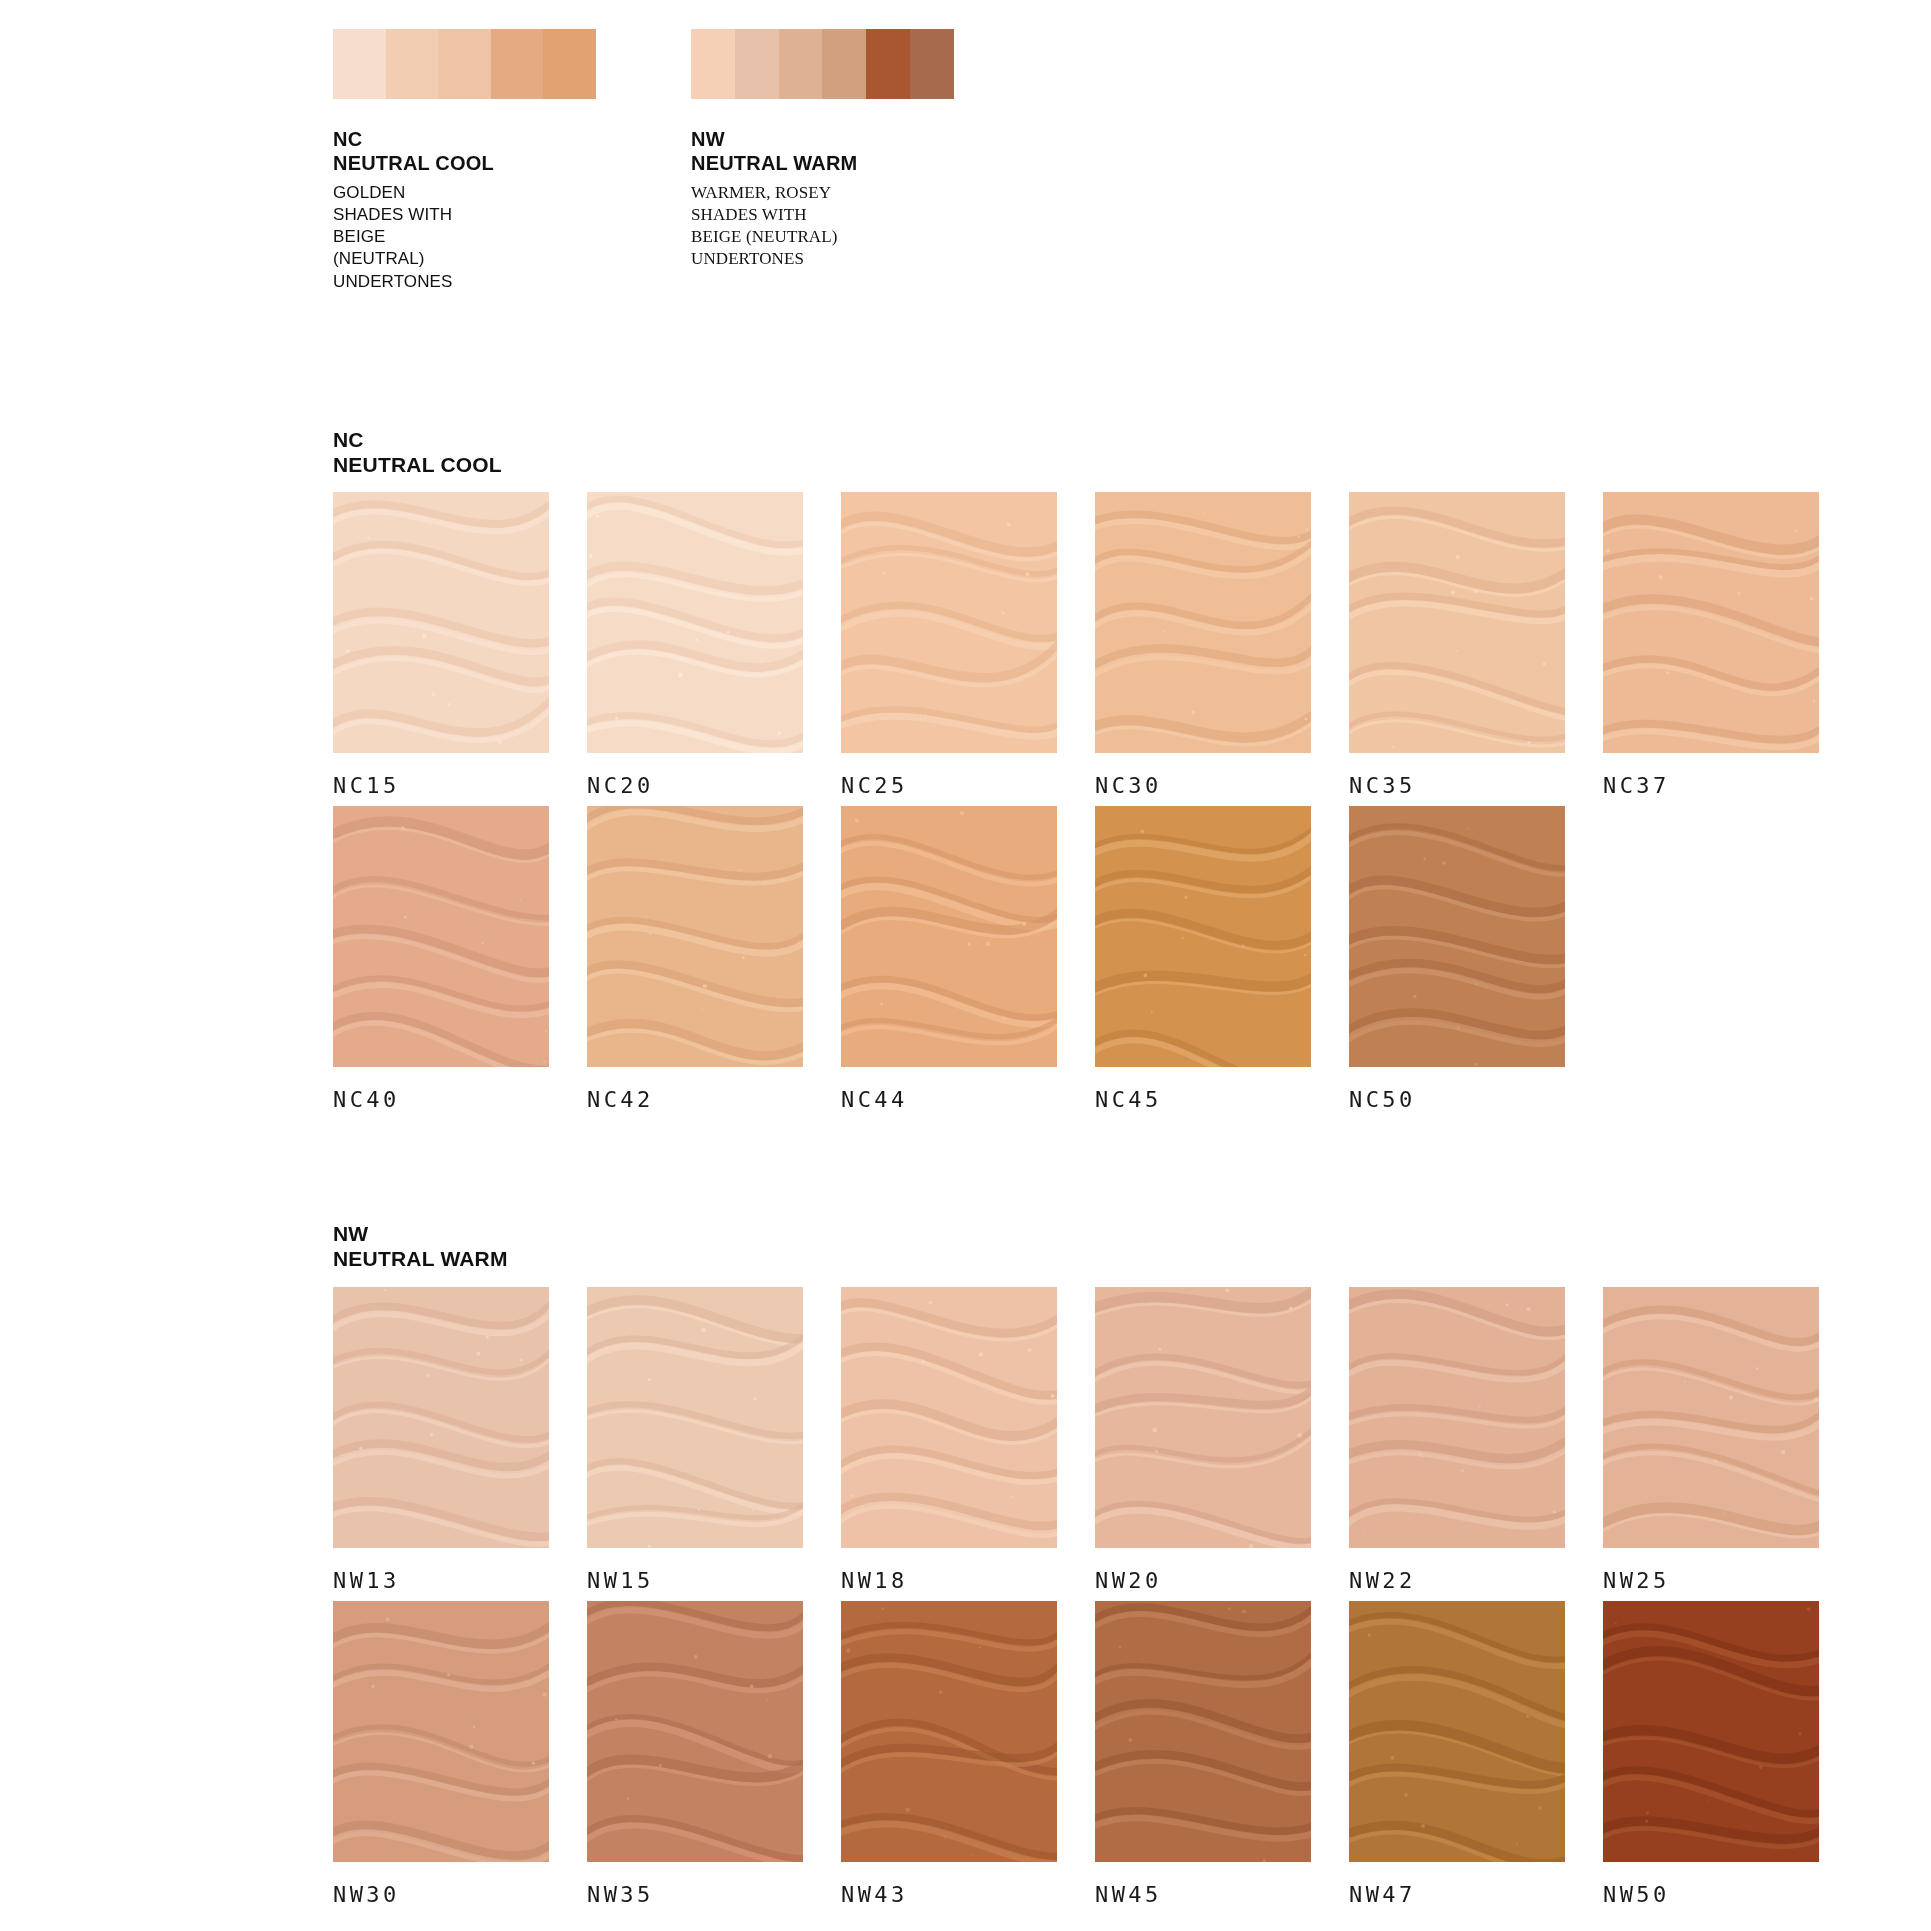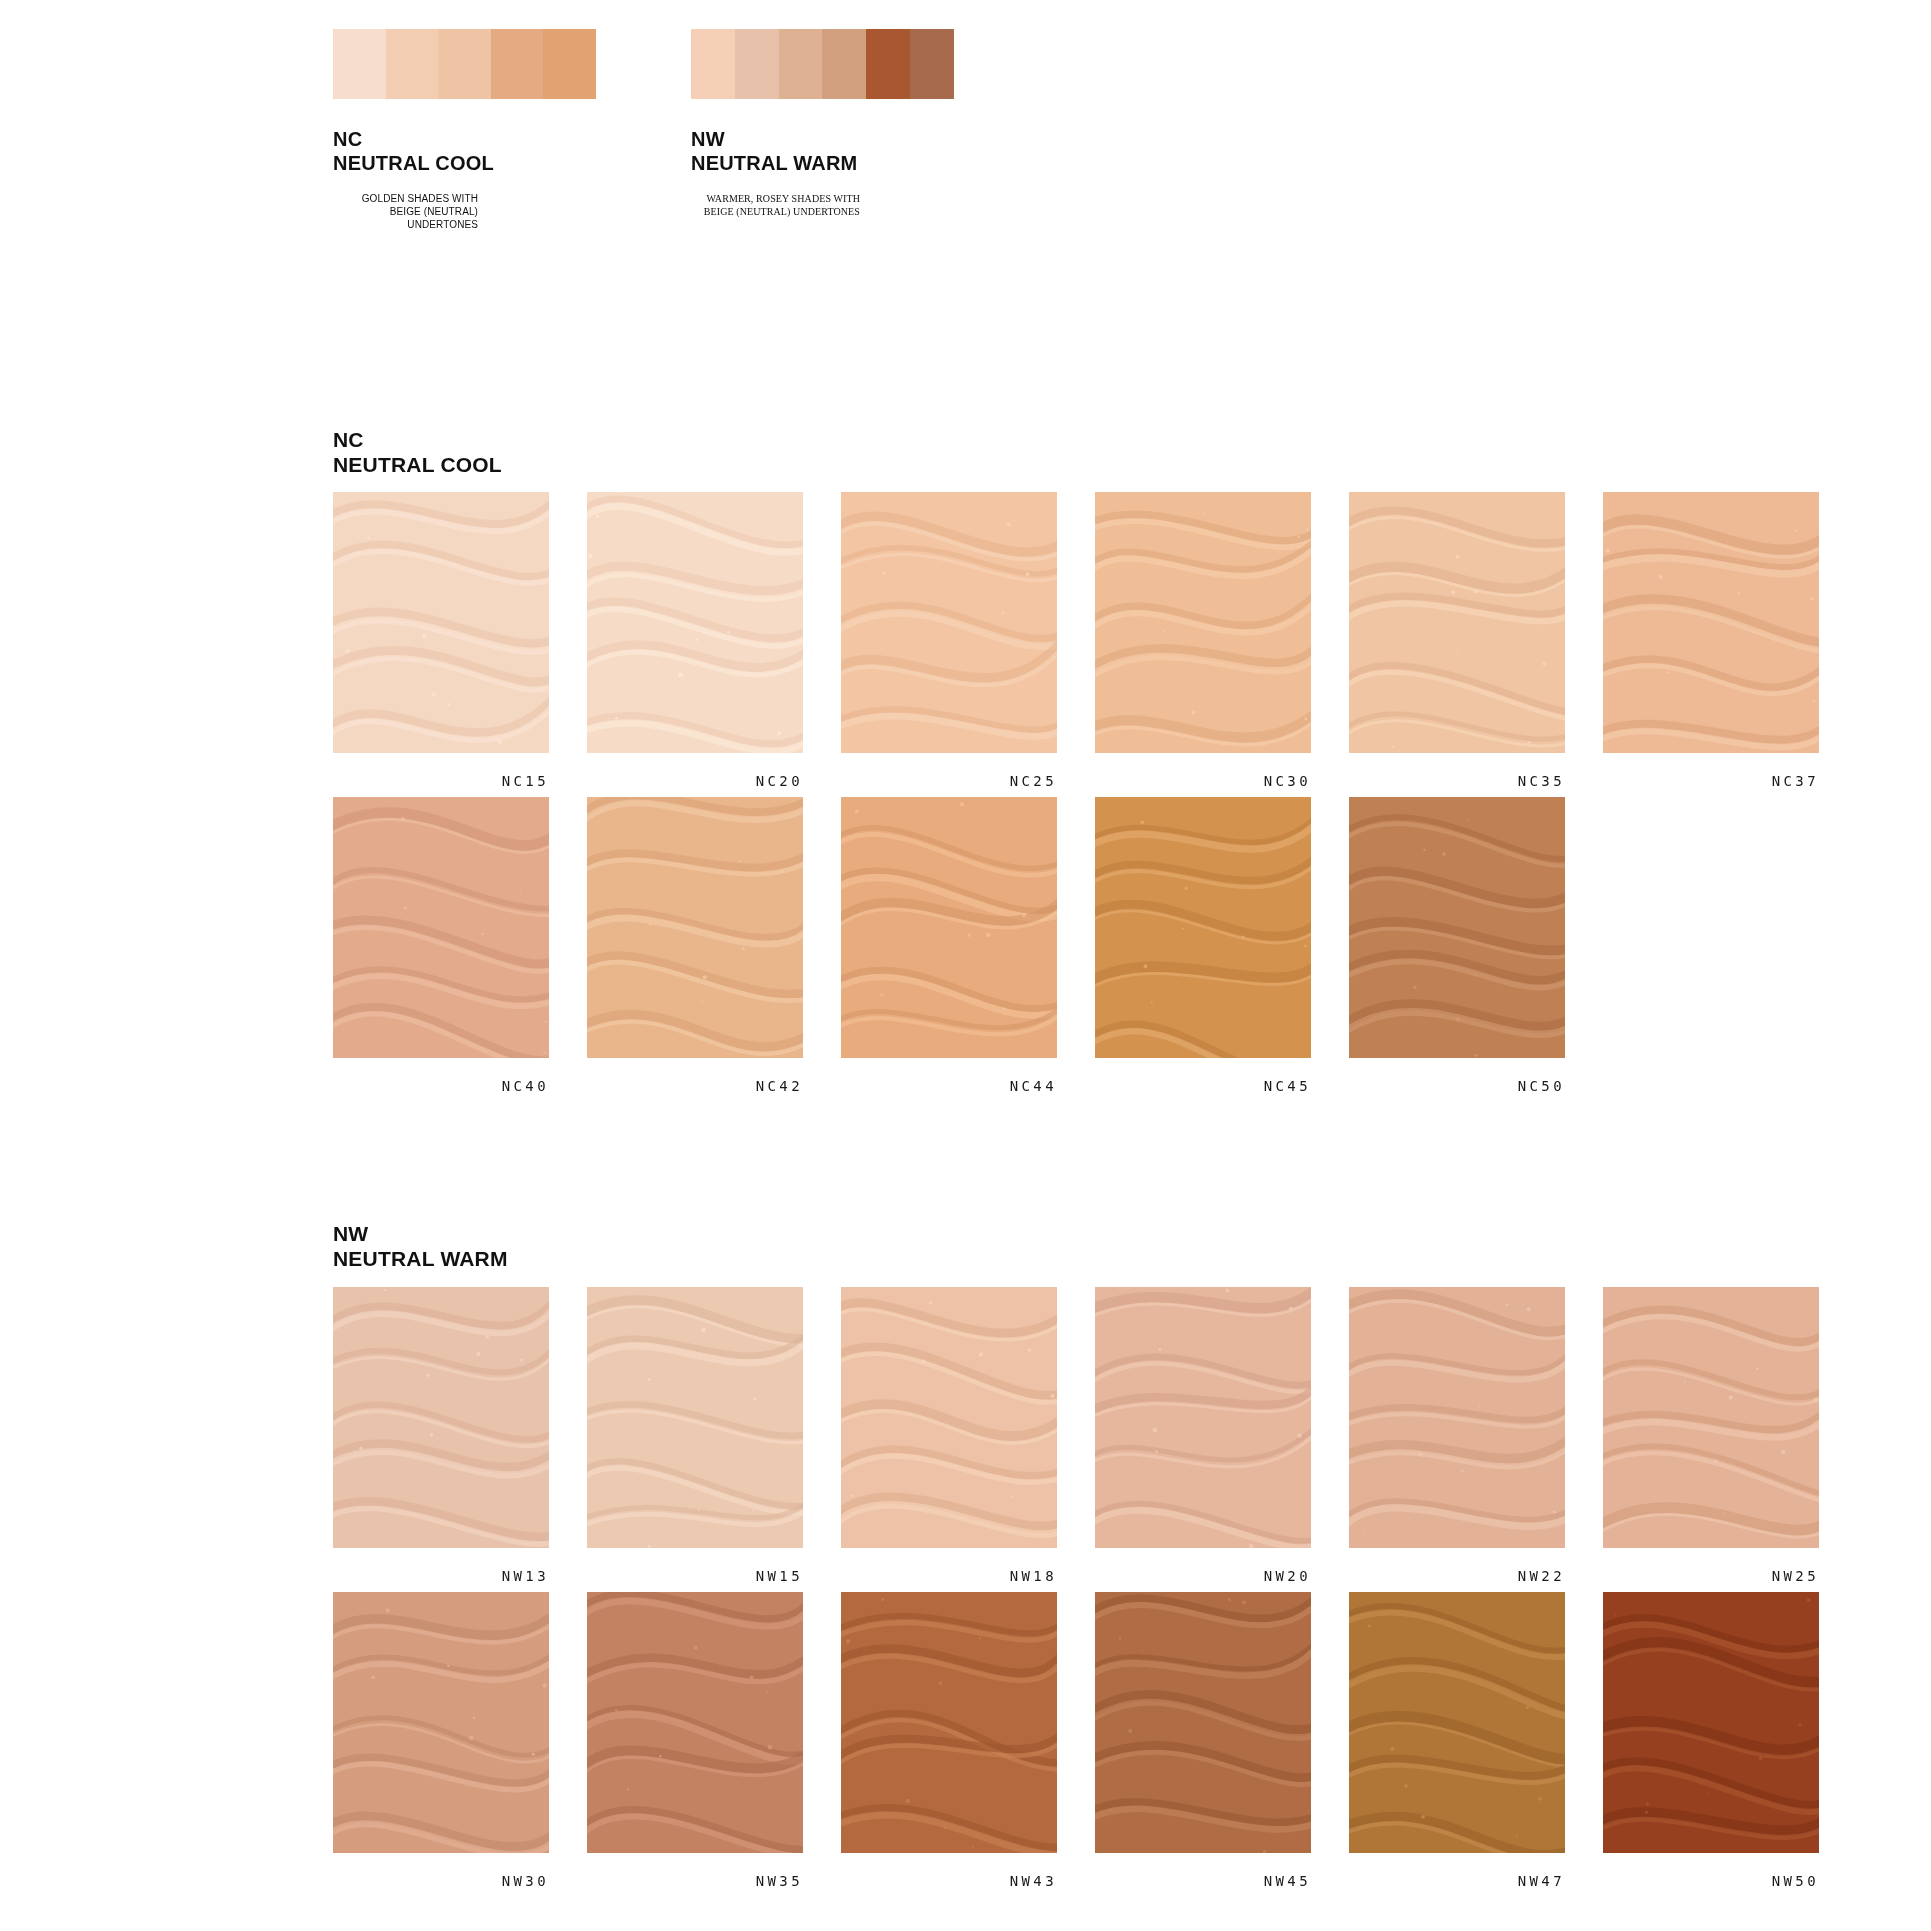--- a/index.html
+++ b/index.html
@@ -13,35 +13,35 @@
   }
   .page{position:absolute;left:0;top:0;width:1931px;height:1931px;}
 
   
   .legend{position:absolute;left:333px;top:29px;display:flex;gap:95px;}
   .legend-block{width:263px;}
   .swatch-strip{display:flex;height:70px;width:263px;}
   .swatch-strip span{flex:1 1 0;height:100%;display:block;}
   .legend-code{font-size:20px;font-weight:bold;letter-spacing:0.2px;margin-top:29px;line-height:1.18;}
   .legend-name{font-size:20px;font-weight:bold;letter-spacing:0.2px;line-height:1.18;}
-  .legend-desc{font-size:10px;line-height:1.30;margin-top:17px;letter-spacing:0.1px;text-align:right;}
+  .legend-desc{font-size:17px;line-height:1.30;margin-top:7px;letter-spacing:0.1px;}
 
   
   .section-head{position:absolute;left:333px;font-weight:bold;font-size:21px;line-height:1.2;letter-spacing:0.2px;}
   .section-head .l2{display:block;}
 
   
   .grid{position:absolute;left:333px;display:flex;flex-wrap:wrap;width:1506px;}
   .cell{width:216px;margin-right:38px;margin-bottom:7.7px;}
   .cell:nth-child(6n){margin-right:7px;}
   .tile{width:216px;height:261px;position:relative;overflow:hidden;}
   .tile .base{position:absolute;inset:0;}
   .tile svg{position:absolute;inset:0;width:100%;height:100%;display:block;}
   .cell-label{
-    text-align:right;font-size:14px;letter-spacing:3.4px;
+    text-align:left;font-size:22px;letter-spacing:3.4px;
     margin-top:20px;color:#1a1a1a;
     font-family:"DejaVu Sans Mono","Liberation Mono",monospace;
   }
 </style>
 </head>
 <body>
 
 <div class="page">
 
   <div class="legend">

